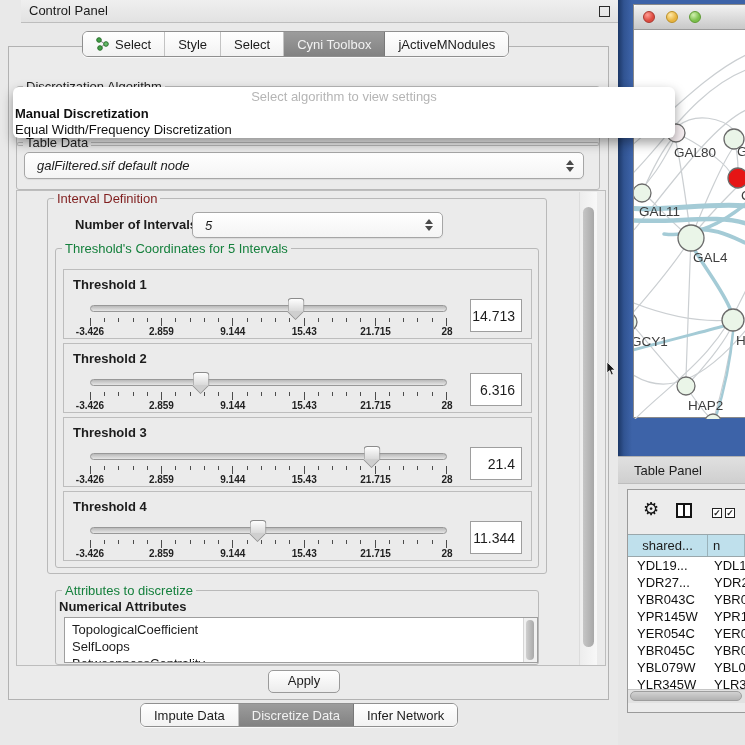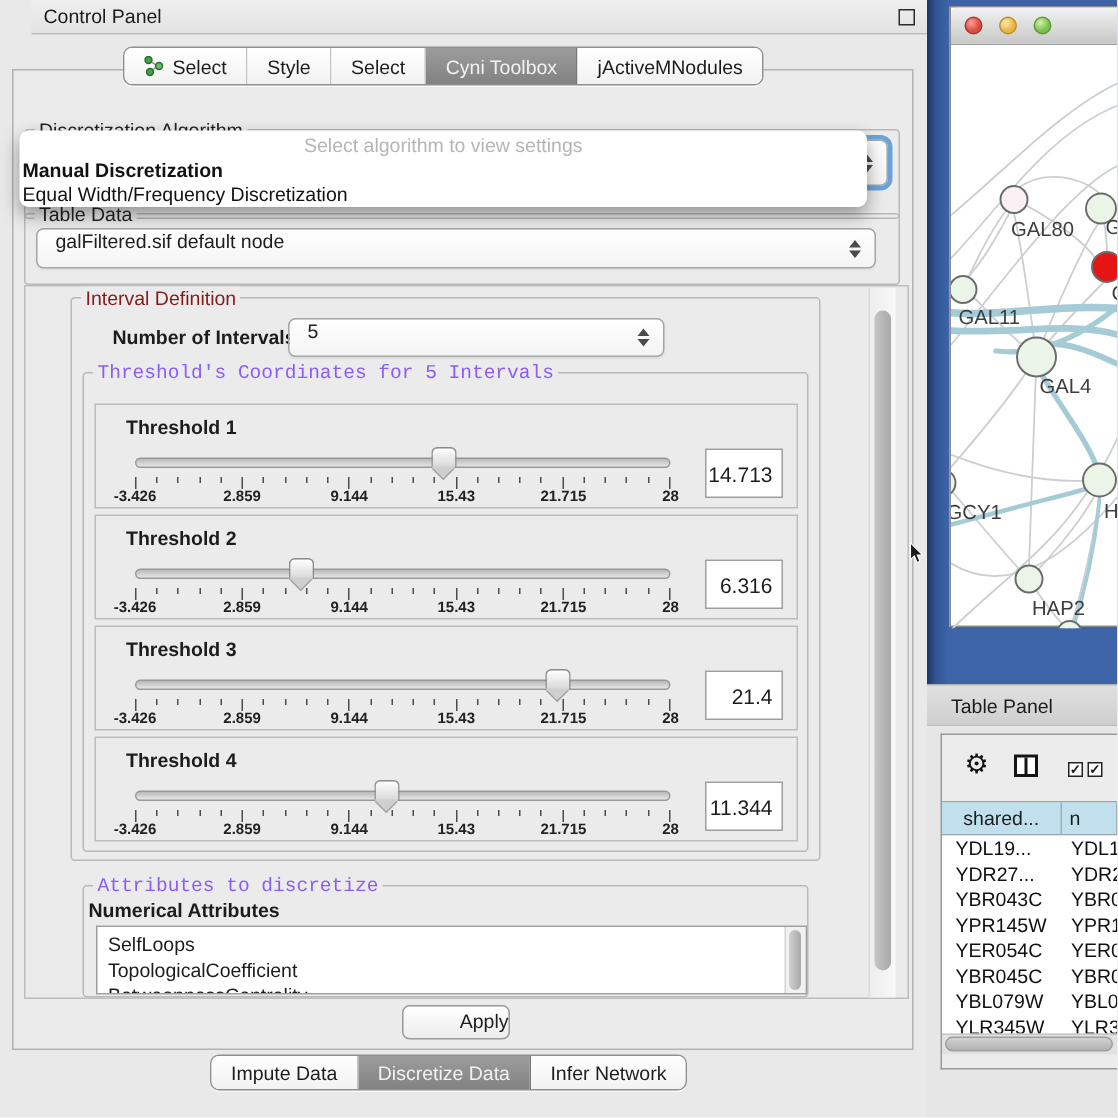--- a/index.html
+++ b/index.html
@@ -22,43 +22,43 @@
   .seg{display:flex;align-items:center;gap:6px;padding:0 13px;
     background:linear-gradient(#ffffff,#f2f2f2);border-right:1px solid #c3c3c3;white-space:nowrap;}
   .seg:last-child{border-right:none;}
   .seg.sel{background:linear-gradient(#9c9c9c,#828282);color:#f2f2f2;border-right:1px solid #787878;}
   #top-tabs{left:82px;top:31px;height:24px;}
   #bottom-tabs{left:140px;top:703px;height:22px;}
 
   
   .fs{position:absolute;border:1px solid #b9b9b9;border-radius:3px;}
   .fs-label{position:absolute;top:-8px;left:6px;background:#ebebeb;padding:0 3px;white-space:nowrap;}
-  .t-green{color:#7f1d1d;} .t-blue{color:#8b5cf6;font-family:Liberation Mono, monospace;} .t-black{color:#222;}
+  .t-green{color:#7f1d1d;} .t-blue{color:#15803d;} .t-black{color:#222;}
 
   
   .combo{position:absolute;background:linear-gradient(#ffffff,#f4f4f4);border:1px solid #a6a6a6;
-    border-radius:5px;display:flex;padding:0 12px;box-sizing:border-box;
-    box-shadow:0 1px 1px rgba(0,0,0,.07);}
+    border-radius:5px;display:flex;align-items:center;padding:0 12px;box-sizing:border-box;
+    box-shadow:0 1px 1px rgba(0,0,0,.07);font-style:italic;}
   .combo.focus{box-shadow:0 0 0 3px #6aa3db;}
   .stepper{position:absolute;right:9px;top:50%;transform:translateY(-50%);
     display:flex;flex-direction:column;gap:2px;}
   .arr-up{width:0;height:0;border-left:4px solid transparent;border-right:4px solid transparent;border-bottom:5px solid #4a4a4a;}
   .arr-dn{width:0;height:0;border-left:4px solid transparent;border-right:4px solid transparent;border-top:5px solid #4a4a4a;}
 
   
-  #algo-popup{position:absolute;left:13px;top:87px;width:565px;height:51px;background:#fff;
+  #algo-popup{position:absolute;left:13px;top:87px;width:662px;height:51px;background:#fff;
     border-radius:6px;box-shadow:0 5px 12px rgba(0,0,0,.38);z-index:20;}
   .popup-prompt{height:17px;padding-top:2px;text-align:center;color:#b5b5b5;}
   .popup-item{height:16px;padding-left:2px;color:#111;}
   .popup-item.bold{font-weight:bold;}
 
   
   .thr-row{position:absolute;left:7px;width:469px;height:70px;border:1px solid #bdbdbd;
     background:#ebebeb;box-sizing:border-box;}
-  .thr-label{position:absolute;left:20px;top:7px;font-weight:bold;}
+  .thr-label{position:absolute;left:9px;top:7px;font-weight:bold;}
   .thr-slider{position:absolute;left:26px;top:0;width:357px;height:70px;}
   .thr-track{position:absolute;left:0;right:0;top:35px;height:7px;border-radius:4px;
     background:linear-gradient(#b9b9b9,#e6e6e6);border:1px solid #989898;box-sizing:border-box;}
   .thr-thumb{position:absolute;top:28px;width:17px;height:21px;transform:translateX(-50%);}
   .thr-thumb::before{content:"";position:absolute;left:0;right:0;top:0;bottom:7px;
     background:linear-gradient(#fefefe,#d6d6d6);border:1px solid #8b8b8b;border-bottom:none;
     border-radius:4px 4px 0 0;box-sizing:border-box;}
   .thr-thumb::after{content:"";position:absolute;left:0;bottom:0;width:0;height:0;
     border-left:8.5px solid transparent;border-right:8.5px solid transparent;border-top:8px solid #cfcfcf;
     filter:drop-shadow(0 1px 0 #8b8b8b);}
@@ -81,21 +81,21 @@
   
   #settings-pane{position:absolute;left:16px;top:190px;width:590px;height:476px;
     border:1px solid #bdbdbd;box-sizing:border-box;}
   #settings-scrollbar{position:absolute;left:562px;top:1px;width:17px;height:473px;
     background:linear-gradient(90deg,#ededed,#f8f8f8);border-left:1px solid #dcdcdc;}
   #settings-scrollbar .sb-thumb{position:absolute;left:3px;top:15px;width:11px;height:440px;
     border-radius:6px;background:linear-gradient(90deg,#c6c6c6,#a8a8a8);}
 
   #apply-btn{position:absolute;left:268px;top:670px;width:70px;height:21px;
     border:1px solid #9a9a9a;border-radius:5px;background:linear-gradient(#ffffff,#ececec);
-    text-align:right;line-height:19px;}
+    text-align:center;line-height:19px;}
 
   
   #desktop{position:absolute;left:618px;top:0;width:127px;height:456px;
     background:linear-gradient(90deg,#1c3766 0px,#315492 6px,#3d63a8 14px,#3d63a8 100%);}
   #net-window{position:absolute;left:633px;top:4px;width:112px;height:414px;
     background:#fff;border:1px solid #8a8a8a;border-right:none;box-sizing:border-box;}
   #net-titlebar{position:relative;height:24px;background:linear-gradient(#f2f2f2,#c8c8c8);
     border-bottom:1px solid #9a9a9a;border-radius:4px 0 0 0;}
   .light{position:absolute;top:6px;width:12px;height:12px;border-radius:50%;box-sizing:border-box;}
   .light.red{left:9px;background:radial-gradient(circle at 35% 30%,#ff9d94,#dd4b40 60%);border:1px solid #a83830;}
@@ -404,22 +404,22 @@
     </div>
     <div class="thr-value">11.344</div>
   </div>
 </div>
   </div>
 
   <div class="fs" style="left:55px;top:590px;width:482px;height:73px;">
     <span class="fs-label t-blue">Attributes to discretize</span>
     <span class="abs" style="left:3px;top:8px;font-weight:bold;">Numerical Attributes</span>
     <div id="attr-list">
+      <div>TopologicalCoefficient</div>
       <div>SelfLoops</div>
-      <div>TopologicalCoefficient</div>
       <div>BetweennessCentrality</div>
       <div class="vscroll">
         <div class="vthumb" style="height:40px;"></div>
       </div>
     </div>
   </div>
 
   <div id="apply-btn">Apply</div>
 
   <div id="bottom-tabs" class="segbar">

